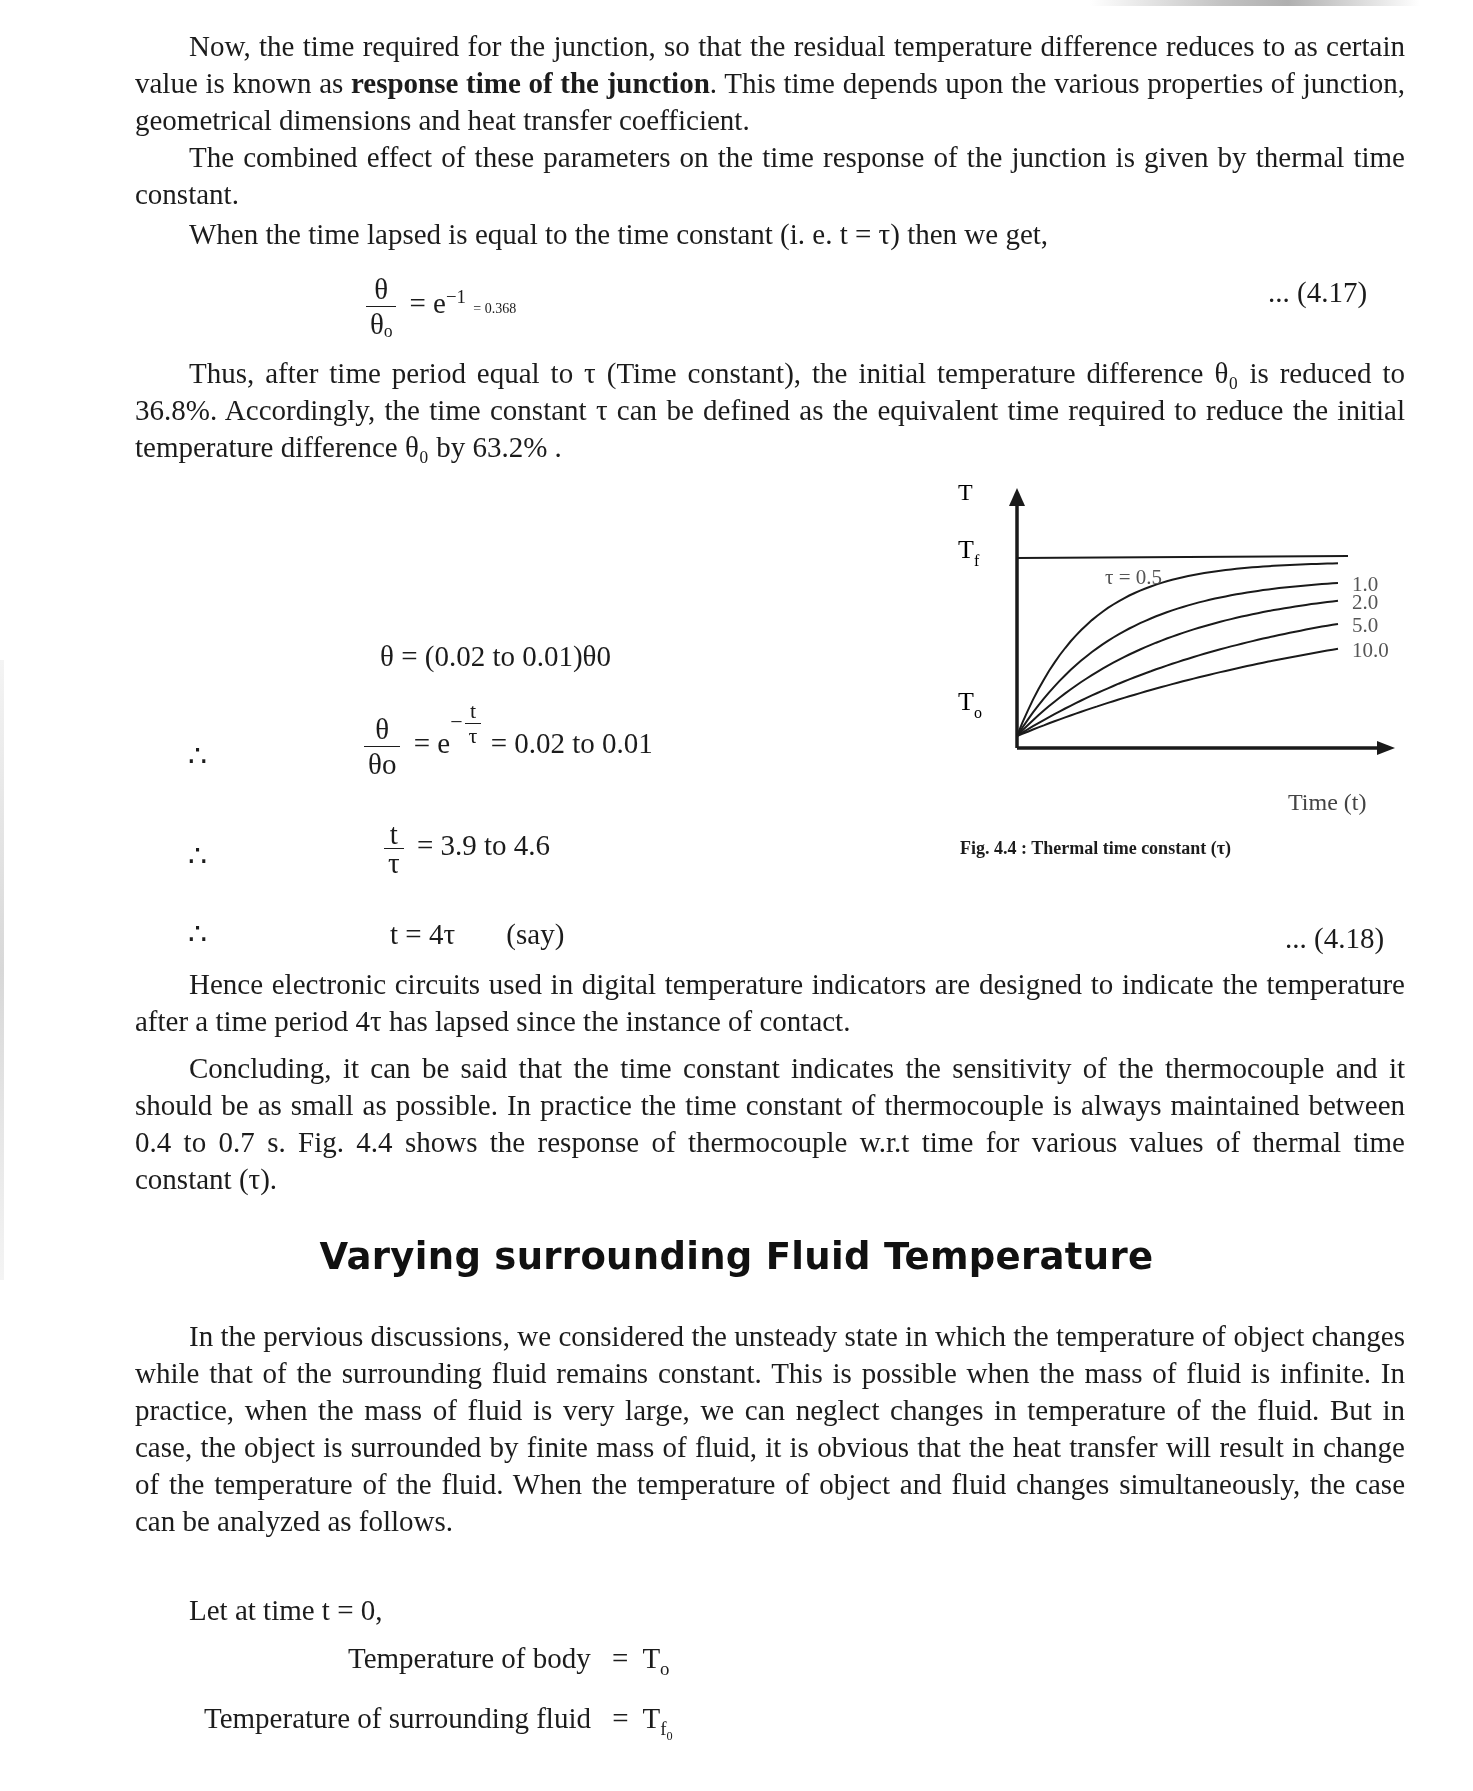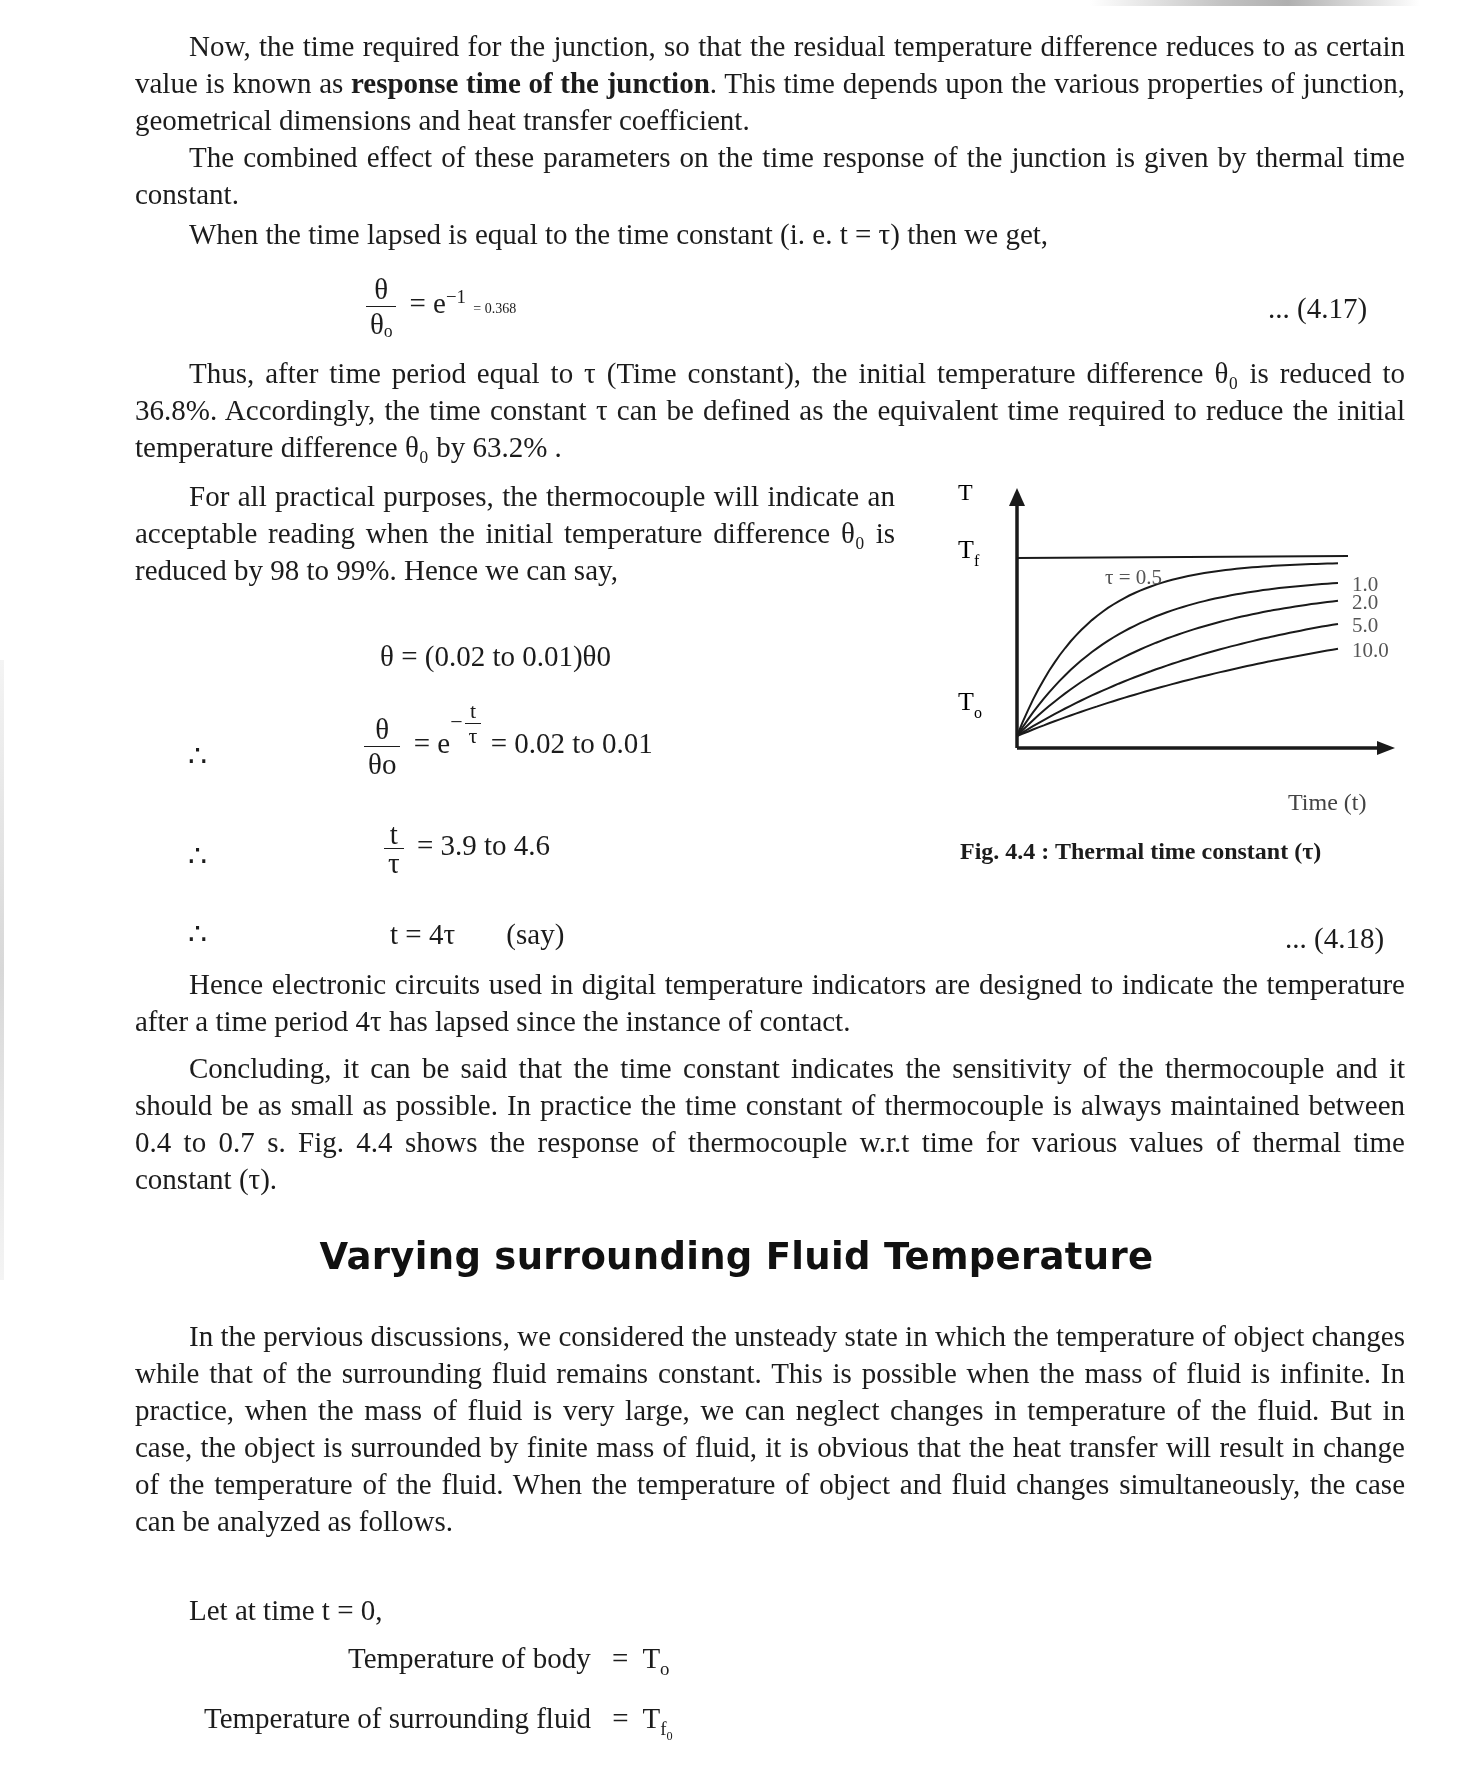--- a/index.html
+++ b/index.html
@@ -25,21 +25,21 @@
   .small { font-size: 14px; }
   sub, sup { font-size: 65%; }
   .heading {
     position: absolute; left: 0; width: 1473px; top: 1235px; text-align: center;
     font-family: "DejaVu Sans", "Liberation Sans", sans-serif; font-weight: bold;
     font-size: 37px; letter-spacing: 0.3px; color: #111;
   }
   .figure { position: absolute; left: 940px; top: 470px; width: 460px; height: 360px; }
   .figure svg { position: absolute; left: 0; top: 0; }
   .caption {
-    position: absolute; left: 960px; top: 838px; font-size: 24px; font-weight: bold;
+    position: absolute; left: 960px; top: 838px; font-size: 18px; font-weight: bold;
     white-space: nowrap;
   }
   .left-bind {
     position: absolute; left: 0; top: 660px; width: 4px; height: 620px;
     background: linear-gradient(#f4f4f4, #d8d8d8, #f4f4f4);
   }
   .top-smudge {
     position: absolute; left: 1090px; top: 0; width: 330px; height: 6px;
     background: linear-gradient(90deg, transparent, #9a9a9a 40%, #7a7a7a 60%, transparent);
     opacity: 0.6;
@@ -61,25 +61,24 @@
   <div class="para indent" style="top:216px;">When the time lapsed is equal to the time constant (i. e. t = τ) then we get,</div>
 
   <div class="eq" style="left:360px; top:272px;">
     <span class="frac">
       <span class="num">θ</span>
       <span class="den">θₒ</span>
     </span>
     <span>=  e</span><sup>−1</sup>
     <span class="small">= 0.368</span>
   </div>
-  <div class="eqnum" style="left:1268px; top:292px;">... (4.17)</div>
+  <div class="eqnum" style="left:1268px; top:276px;">... (4.17)</div>
 
   <div class="para indent" style="top:355px;">Thus, after time period equal to τ (Time constant), the initial temperature difference θ₀ is reduced to 36.8%. Accordingly, the time constant τ can be defined as the equivalent time required to reduce the initial temperature difference θ₀ by 63.2% .</div>
 
-  <div class="para indent" style="top:478px; width:760px;">For all practical purposes, the thermocouple will indicate an acceptable reading when the initial temperature difference θ₀ is reduced by 98 to 99%. Hence we can say,</div>
 
   <div class="eq" style="left:380px; top:640px;">θ  =  (0.02 to 0.01)θ0</div>
 
   <div class="therefore" style="left:188px; top:738px;">∴</div>
   <div class="eq" style="left:358px; top:712px;">
     <span class="frac">
       <span class="num">θ</span>
       <span class="den">θo</span>
     </span>
     <span>=  e</span><sup style="position:relative; top:-14px; font-size:22px;">−<span class="frac" style="margin:0 2px;"><span class="num" style="line-height:24px;">t</span><span class="den" style="line-height:24px;">τ</span></span></sup>

